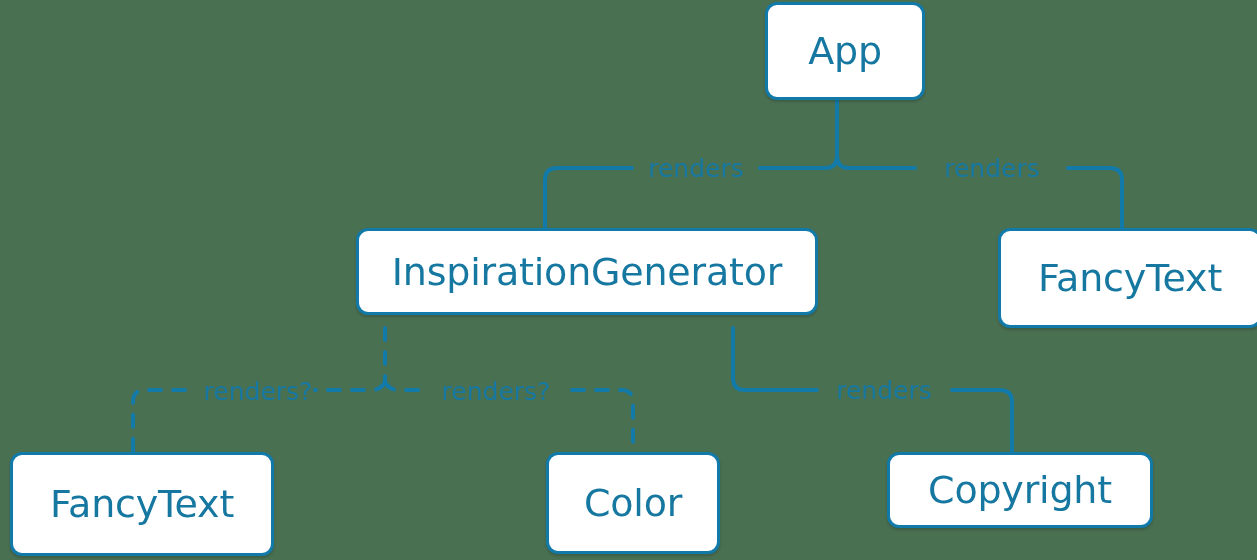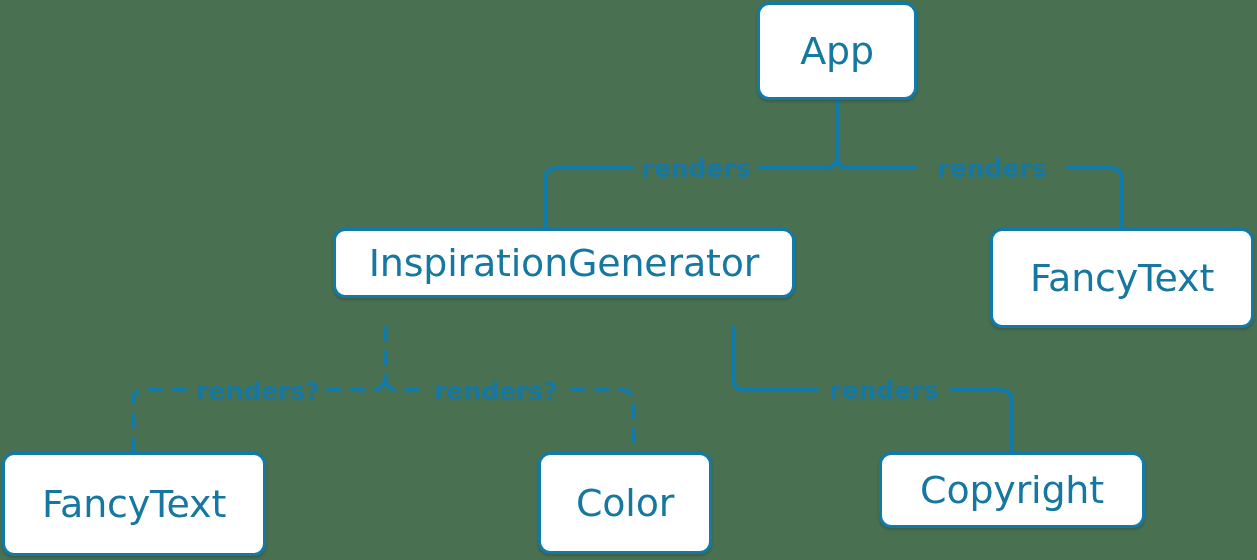--- a/index.html
+++ b/index.html
@@ -28,40 +28,41 @@
   .node {
     position: absolute;
     background: #ffffff;
     border: 3px solid #127aa8;
     border-radius: 12px;
     box-sizing: border-box;
     display: flex;
     align-items: center;
     justify-content: center;
     box-shadow: 0 2px 3px rgba(0,0,0,0.18);
+    margin-left: 8px;
   }
   .node-label {
     color: #1678a0;
     font-size: 38px;
     font-weight: 400;
     letter-spacing: -0.2px;
     white-space: nowrap;
   }
   .node-app        { left: 757px;  top: 2px;   width: 160px; height: 98px; }
-  .node-ig         { left: 333px;  top: 228px; width: 462px; height: 70px; }
+  .node-ig         { left: 348px;  top: 228px; width: 462px; height: 87px; }
   .node-fancy-r    { left: 990px;  top: 228px; width: 264px; height: 100px; }
   .node-fancy-l    { left: 2px;    top: 452px; width: 264px; height: 104px; }
   .node-color      { left: 538px;  top: 452px; width: 174px; height: 102px; }
   .node-copyright  { left: 879px;  top: 452px; width: 266px; height: 76px; }
 
   .edge-label {
     position: absolute;
     color: #1678a0;
     font-size: 25px;
-    font-weight: 700;
+    font-weight: 400;
     white-space: nowrap;
     transform: translate(-50%, -50%);
   }
 </style>
 </head>
 <body>
 
 <div class="diagram">
 
   <svg class="edge-layer" viewBox="0 0 1257 560" width="1257" height="560" xmlns="http://www.w3.org/2000/svg">

